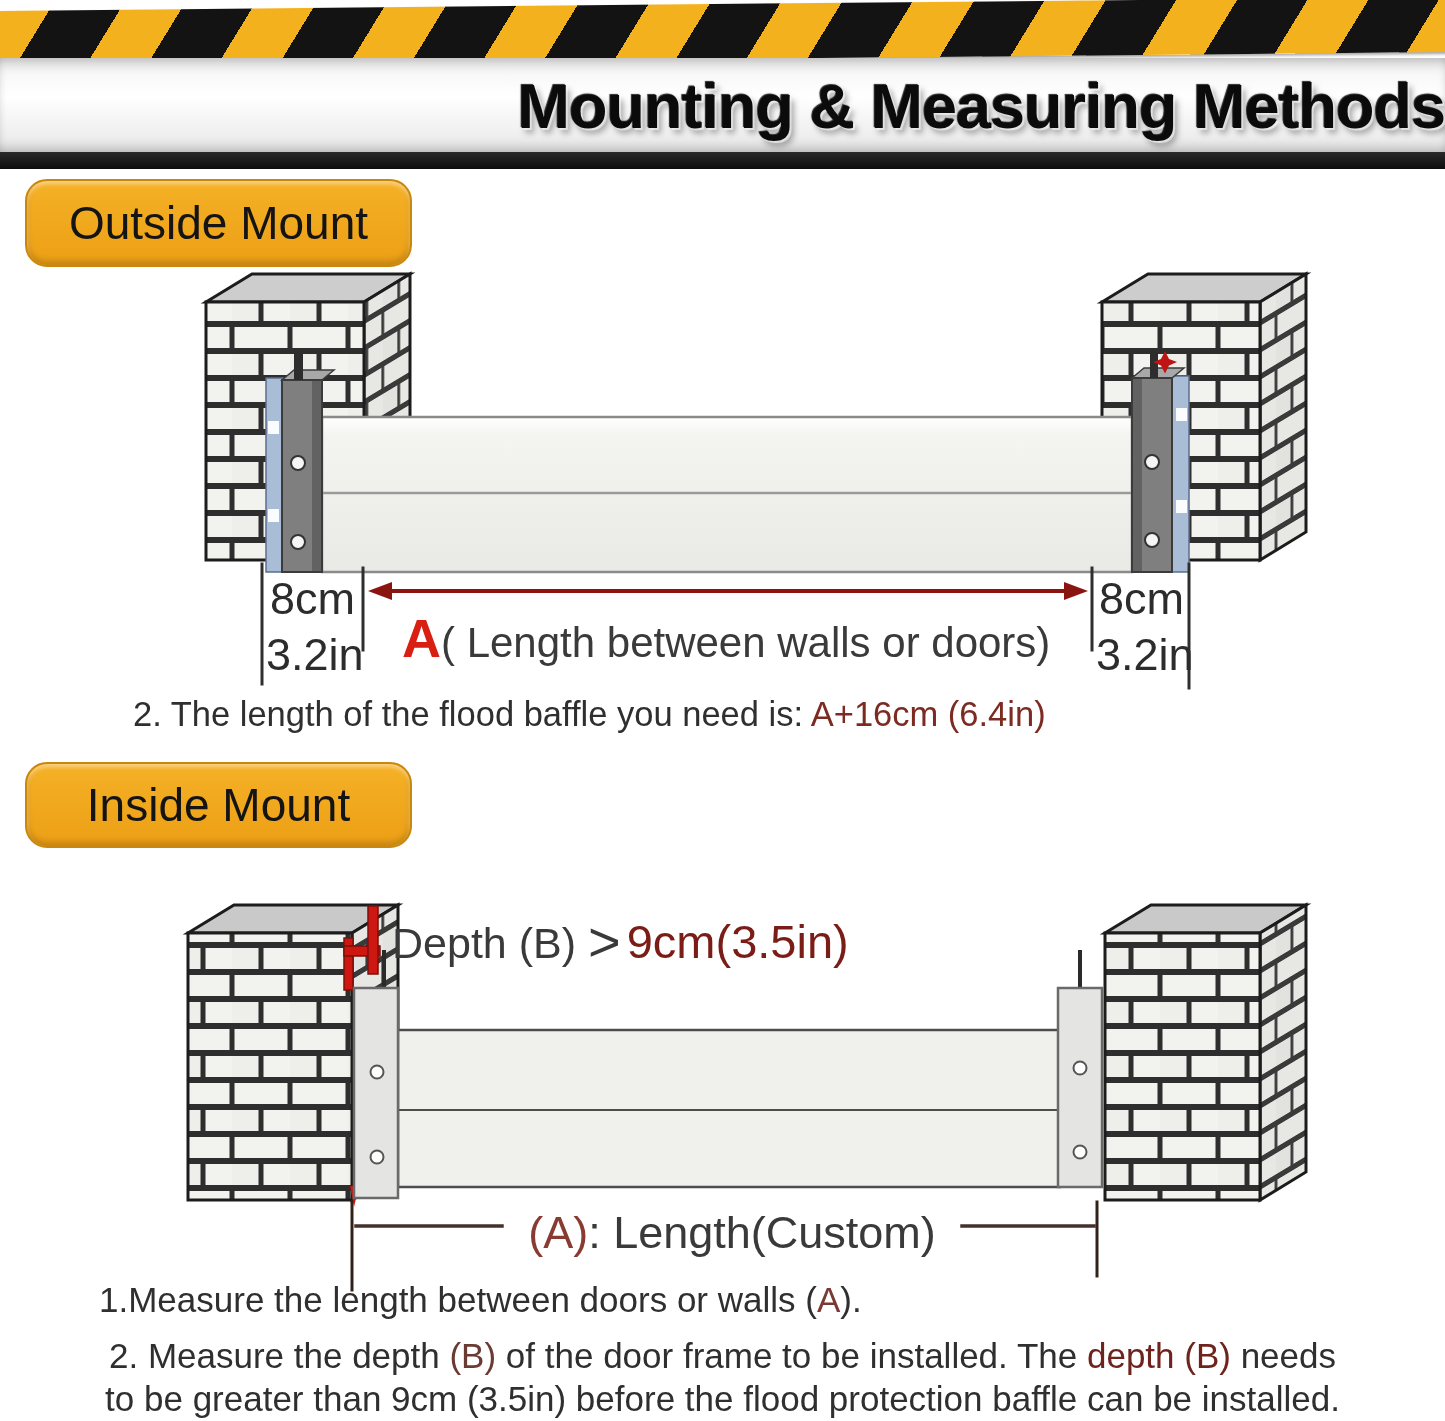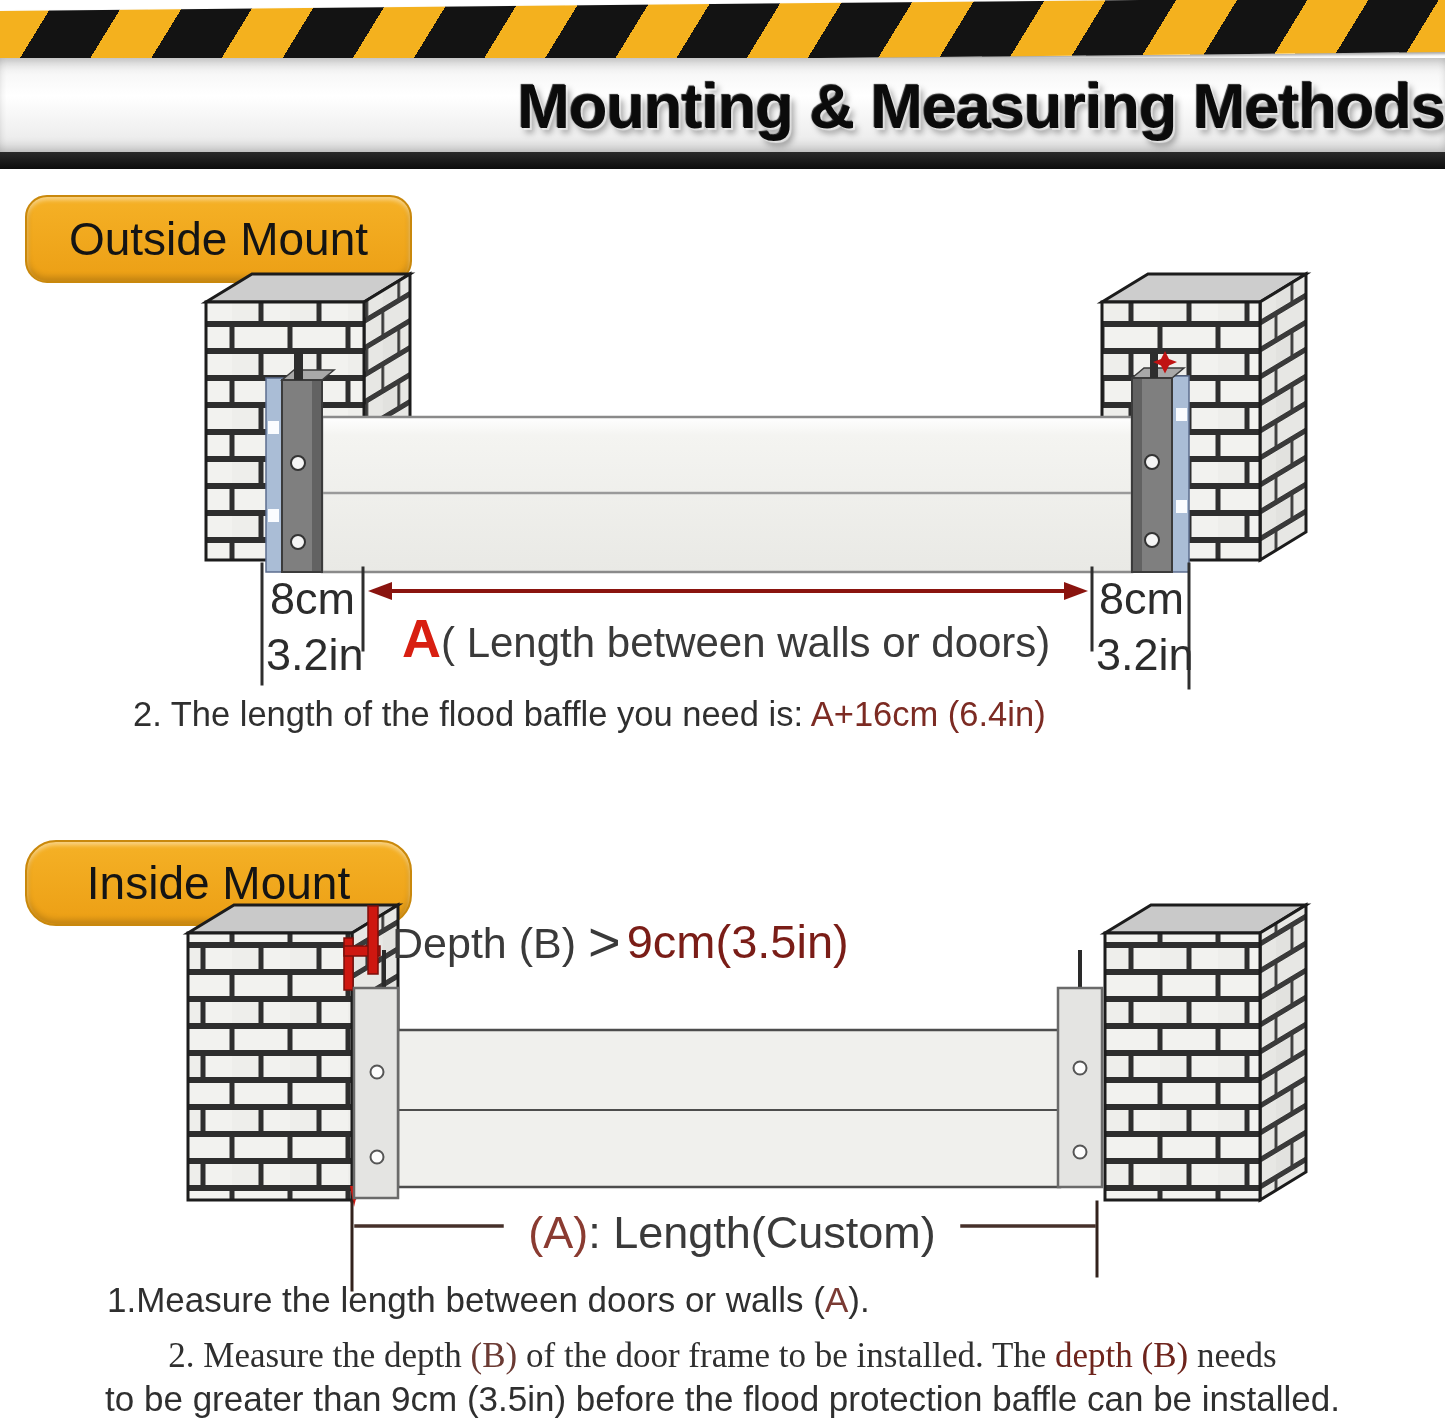--- a/index.html
+++ b/index.html
@@ -16,34 +16,34 @@
     box-shadow:inset 0 10px 14px -8px rgba(0,0,0,.30), inset 0 -10px 14px -8px rgba(0,0,0,.30);
     display:flex;align-items:center;justify-content:flex-end;}
   .title-band h1{margin:0;font-size:63px;font-weight:700;letter-spacing:-1px;color:#0b0b0b;
     text-shadow:2px 2px 1px rgba(252,252,252,.65), -1px -1px 1px rgba(0,0,0,.85), 4px 5px 6px rgba(0,0,0,.35);}
   .divider-bar{top:152px;left:0;right:0;height:17px;background:linear-gradient(180deg,#2a2a2a,#0d0d0d);}
   
   .badge{left:25px;width:383px;height:84px;border-radius:22px;
     background:linear-gradient(180deg,#f5b126,#ec9f15);
     border:2px solid #c9880c;display:flex;align-items:center;justify-content:center;
     font-size:46px;color:#141414;box-shadow:inset 0 3px 4px rgba(255,255,255,.45), inset 0 -4px 6px rgba(0,0,0,.18);}
-  .badge-outside{top:179px;margin-top:16px;}
-  .badge-inside{top:840px;height:82px;border-radius:31px;}
+  .badge-outside{top:179px;}
+  .badge-inside{top:762px;height:82px;}
   
   svg.diagram-layer{top:0;left:0;width:1445px;height:1421px;}
   svg text{font-family:"Liberation Sans","DejaVu Sans",sans-serif;}
   
   .steps{color:#2f2f2f;font-size:34.5px;line-height:48px;}
   .steps-outside{left:133px;top:690px;}
   .accent-soft{color:#7a3a33;}
   .accent-maroon{color:#7c2b23;}
   .accent-maroon2{color:#6e241c;}
   .accent-b{color:#6b3a33;}
-  .bottom-line1{left:107px;top:1280px;font-size:35px;color:#2f2f2f;}
-  .bottom-line2{left:0;right:0;top:1336px;font-size:35px;color:#2f2f2f;text-align:center;font-family:Liberation Serif, serif;}
+  .bottom-line1{left:99px;top:1280px;font-size:35px;color:#2f2f2f;}
+  .bottom-line2{left:0;right:0;top:1336px;font-size:35px;color:#2f2f2f;text-align:center;}
   .bottom-line3{left:0;right:0;top:1379px;font-size:35px;color:#2f2f2f;text-align:center;}
 </style>
 </head>
 <body>
 
 <div class="abs hazard"></div>
 
 <div class="abs title-band">
   <h1>Mounting &amp; Measuring Methods</h1>
 </div>

